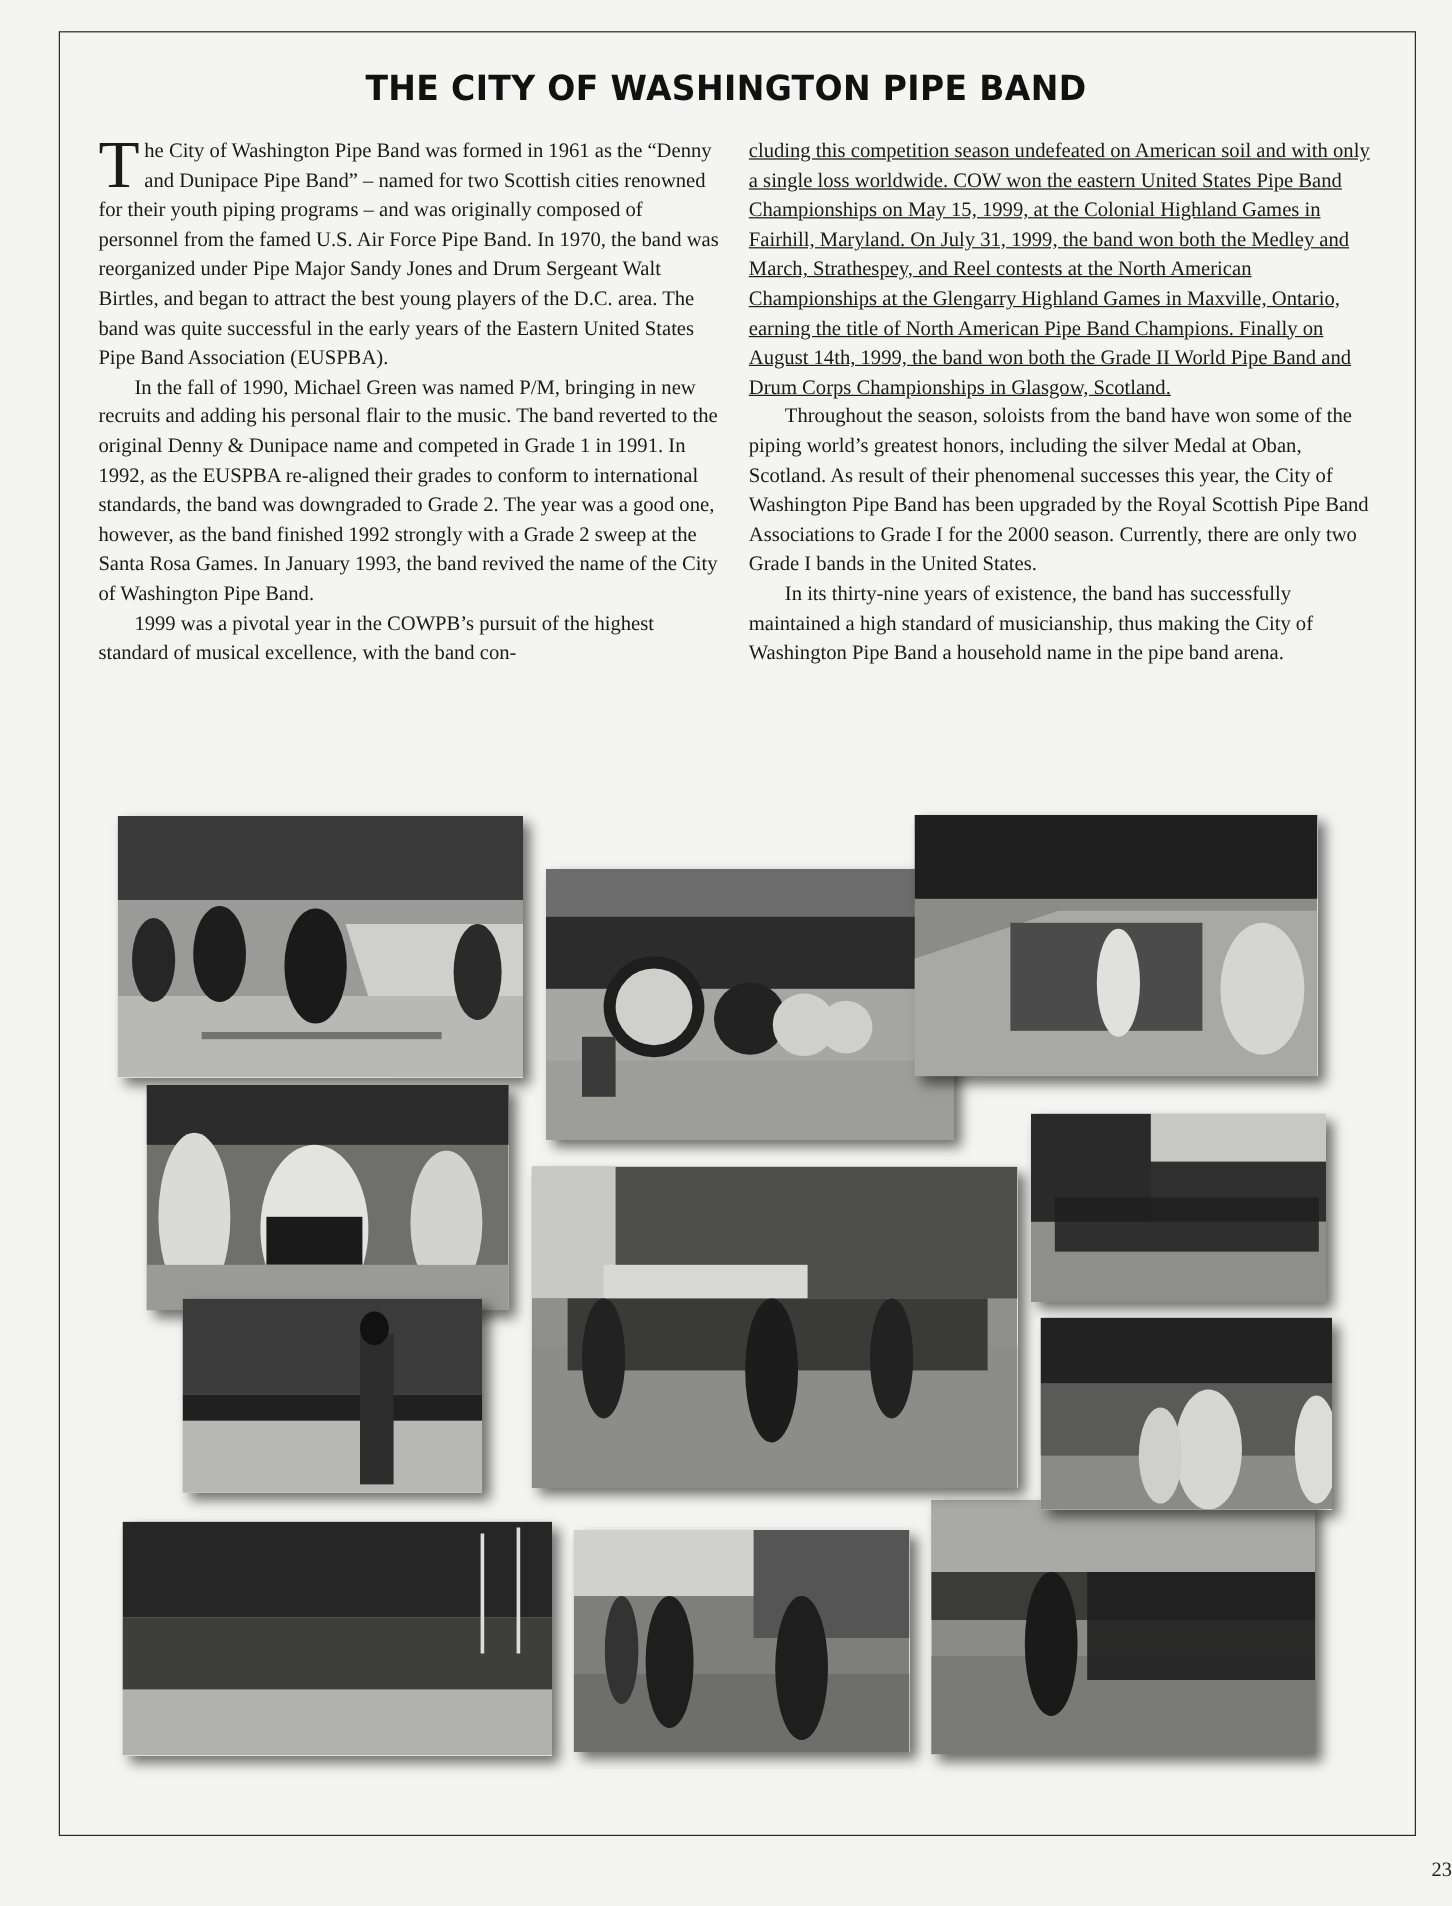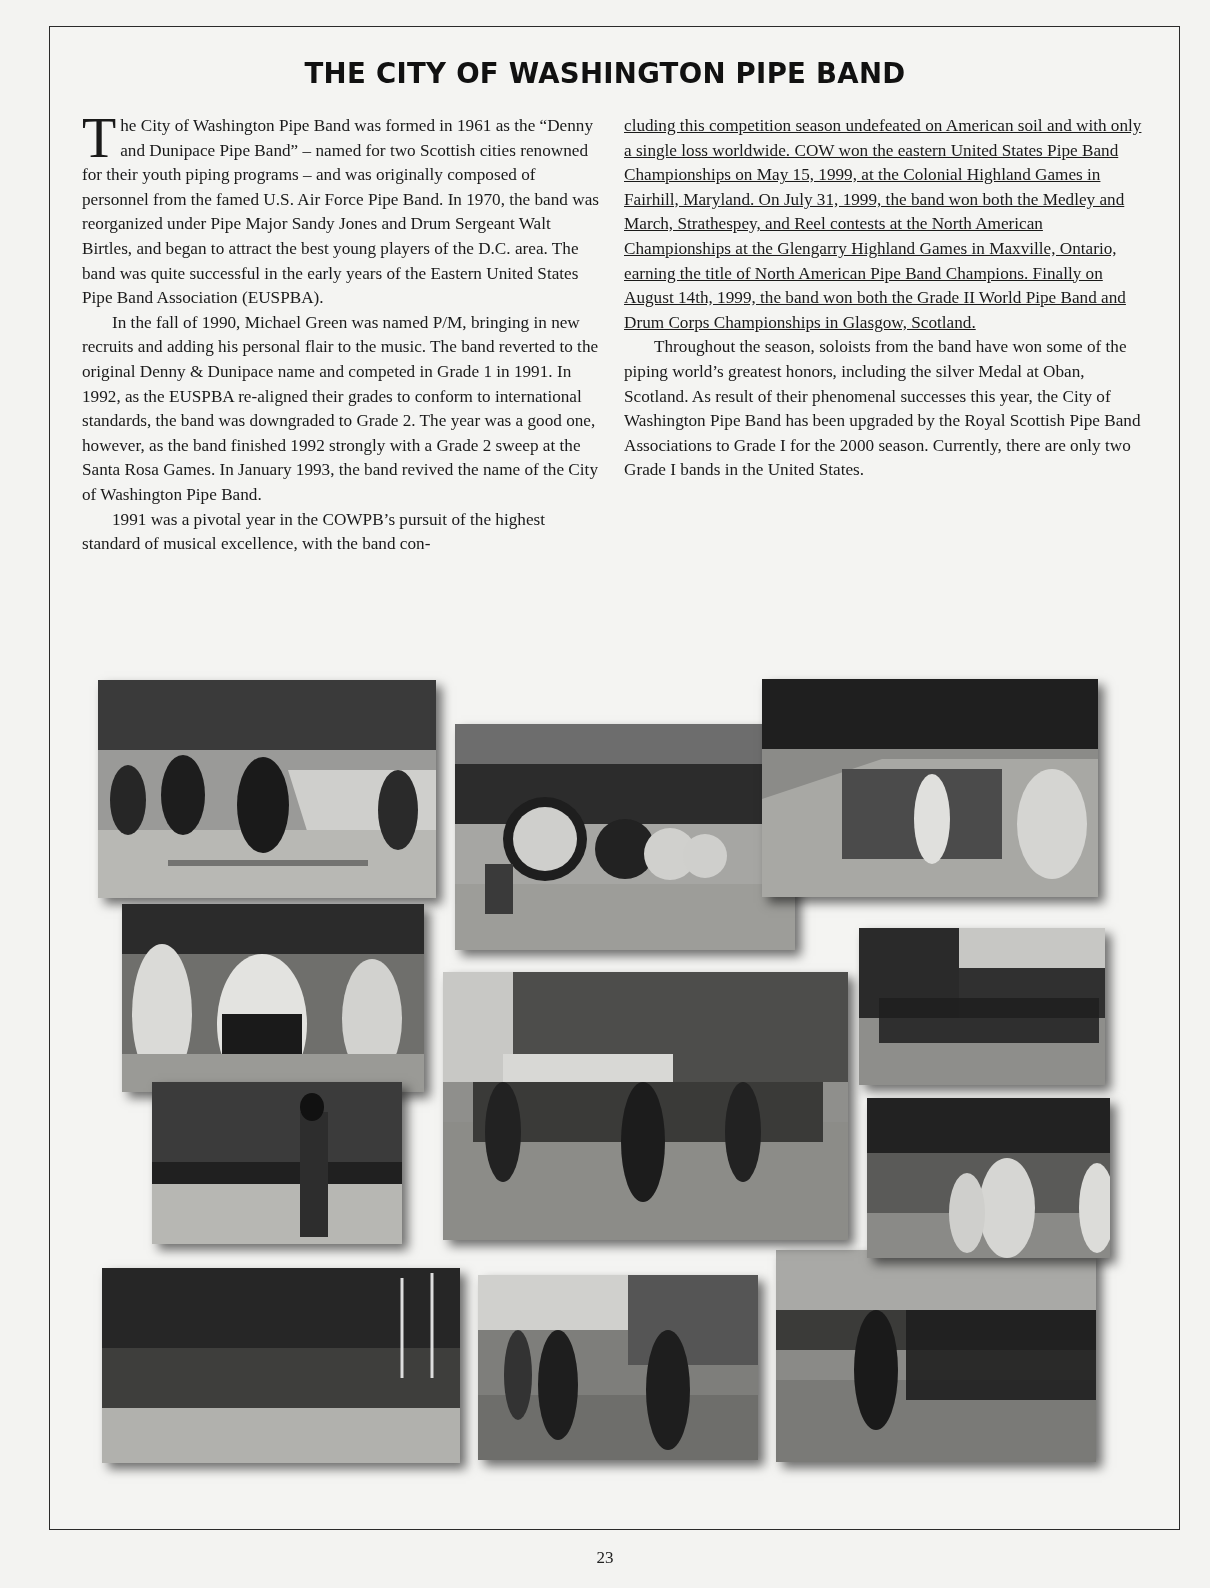--- a/index.html
+++ b/index.html
@@ -51,41 +51,42 @@
   }
   .photo {
     position: absolute;
     box-shadow: 6px 6px 10px rgba(0,0,0,0.55);
     overflow: hidden;
   }
   .photo svg { display: block; width: 100%; height: 100%; }
   .pagenum {
     position: absolute;
     left: 0; right: 0; top: 1548px;
-    text-align: center;
+    text-align: right;
     font-size: 17px;
     color: #222;
   }
 </style>
 </head>
 <body>
 
 <div class="frame"></div>
 
 <div class="title">THE CITY OF WASHINGTON PIPE BAND</div>
 
 <div class="col left">
   <p class="first"><span class="dropcap">T</span><span>he City of Washington Pipe Band was formed in 1961 as the “Denny and Dunipace Pipe Band” – named for two Scottish cities renowned for their youth piping programs – and was originally composed of personnel from the famed U.S. Air Force Pipe Band. In 1970, the band was reorganized under Pipe Major Sandy Jones and Drum Sergeant Walt Birtles, and began to attract the best young players of the D.C. area. The band was quite successful in the early years of the Eastern United States Pipe Band Association (EUSPBA).</span></p>
   <p>In the fall of 1990, Michael Green was named P/M, bringing in new recruits and adding his personal flair to the music. The band reverted to the original Denny &amp; Dunipace name and competed in Grade 1 in 1991. In 1992, as the EUSPBA re-aligned their grades to conform to international standards, the band was downgraded to Grade 2. The year was a good one, however, as the band finished 1992 strongly with a Grade 2 sweep at the Santa Rosa Games. In January 1993, the band revived the name of the City of Washington Pipe Band.</p>
-  <p>1991 was a pivotal year in the COWPB’s pursuit of the highest standard of musical excellence, with the band con-</p>
+  <p>1999 was a pivotal year in the COWPB’s pursuit of the highest standard of musical excellence, with the band con-</p>
 </div>
 
 <div class="col right">
   <p class="cont">cluding this competition season undefeated on American soil and with only a single loss worldwide. COW won the eastern United States Pipe Band Championships on May 15, 1999, at the Colonial Highland Games in Fairhill, Maryland. On July 31, 1999, the band won both the Medley and March, Strathespey, and Reel contests at the North American Championships at the Glengarry Highland Games in Maxville, Ontario, earning the title of North American Pipe Band Champions. Finally on August 14th, 1999, the band won both the Grade II World Pipe Band and Drum Corps Championships in Glasgow, Scotland.</p>
   <p>Throughout the season, soloists from the band have won some of the piping world’s greatest honors, including the silver Medal at Oban, Scotland. As result of their phenomenal successes this year, the City of Washington Pipe Band has been upgraded by the Royal Scottish Pipe Band Associations to Grade I for the 2000 season. Currently, there are only two Grade I bands in the United States.</p>
+  <p>In its thirty-nine years of existence, the band has successfully maintained a high standard of musicianship, thus making the City of Washington Pipe Band a household name in the pipe band arena.</p>
 </div>
 
 <div class="photo" style="left:98px;top:680px;width:338px;height:218px;z-index:2;">
   <svg viewBox="0 0 338 218" preserveAspectRatio="none">
     <rect width="338" height="218" fill="#9a9a98"></rect>
     <rect width="338" height="70" fill="#3a3a3a"></rect>
     <polygon points="190,90 338,90 338,218 230,218" fill="#cfcfcc"></polygon>
     <rect y="150" width="338" height="68" fill="#b8b8b4"></rect>
     <ellipse cx="85" cy="115" rx="22" ry="40" fill="#1d1d1d"></ellipse>
     <ellipse cx="165" cy="125" rx="26" ry="48" fill="#1a1a1a"></ellipse>

